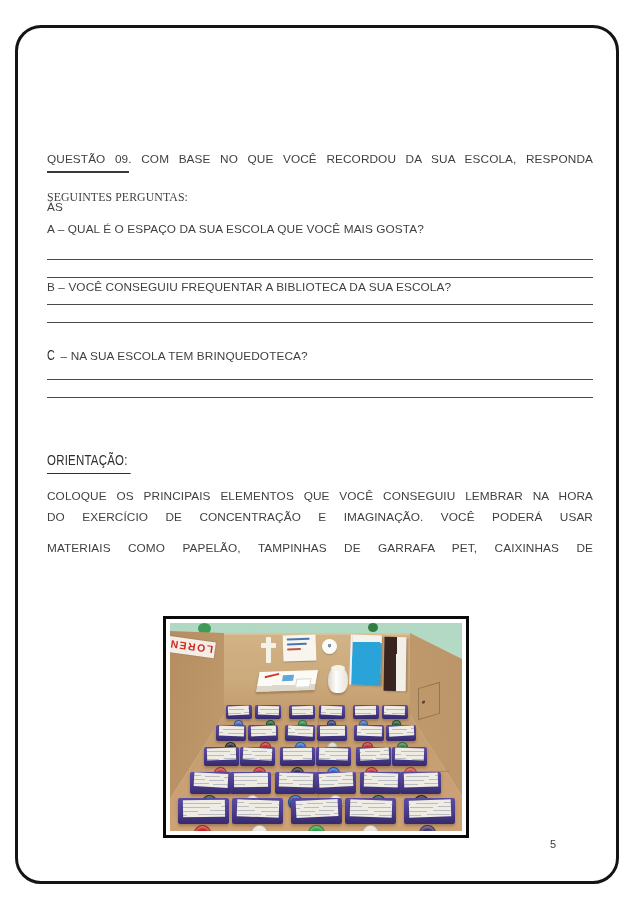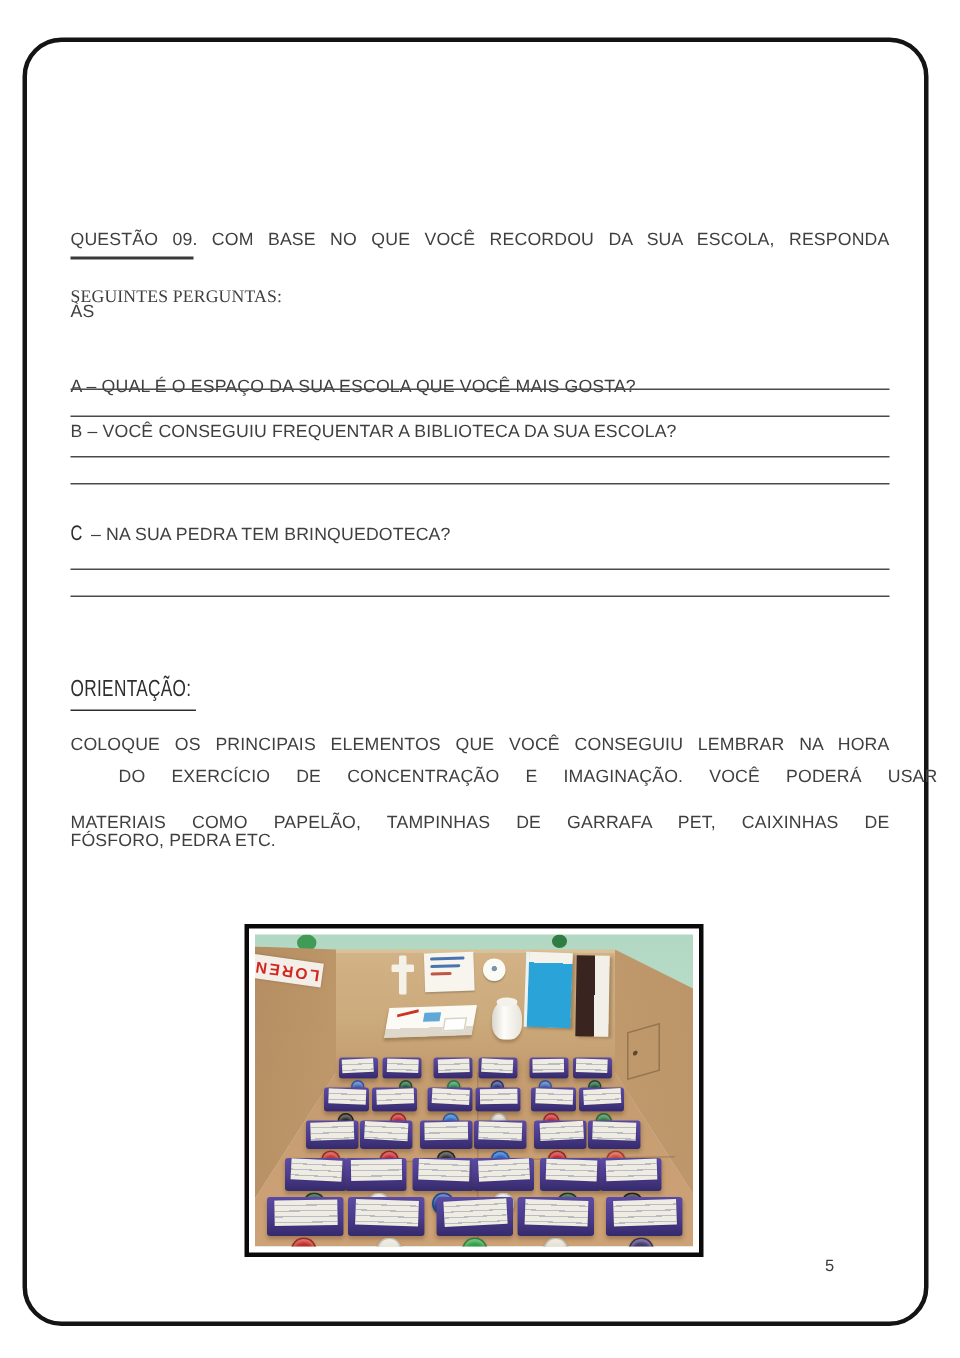--- a/index.html
+++ b/index.html
@@ -107,43 +107,42 @@
 
 <div class="page">
   <div class="frame"></div>
 
 
   <div class="abs txt jl w" style="left:47px; top:149px;">QUESTÃO 09. COM BASE NO QUE VOCÊ RECORDOU DA SUA ESCOLA, RESPONDA</div>
   <div class="abs ul-bar" style="left:47px; top:171px; width:82px;"></div>
   <div class="abs txt w" style="left:47px; top:177px;margin-top:20px;">ÀS</div>
   <div class="abs txt w" style="left:47px; top:187px;font-family:Liberation Serif, serif;">SEGUINTES PERGUNTAS:</div>
 
-  <div class="abs txt w" style="left:47px; top:219px;margin-top:28px;">A – QUAL É O ESPAÇO DA SUA ESCOLA QUE VOCÊ MAIS GOSTA?</div>
+  <div class="abs txt w" style="left:47px; top:219px;">A – QUAL É O ESPAÇO DA SUA ESCOLA QUE VOCÊ MAIS GOSTA?</div>
   <div class="abs ansline" style="top:259px;"></div>
   <div class="abs ansline" style="top:277px;"></div>
 
   <div class="abs txt w" style="left:47px; top:277px;">B – VOCÊ CONSEGUIU FREQUENTAR A BIBLIOTECA DA SUA ESCOLA?</div>
   <div class="abs ansline" style="top:304px;"></div>
   <div class="abs ansline" style="top:322px;"></div>
 
   <div class="abs txt w" style="left:47px; top:345px;">
     <span class="condC">C</span>
-    <span>– NA SUA PEDRA TEM BRINQUEDOTECA?</span>
+    <span>– NA SUA ESCOLA TEM BRINQUEDOTECA?</span>
   </div>
   <div class="abs ansline" style="top:379px;"></div>
   <div class="abs ansline" style="top:397px;"></div>
 
   <div class="abs q2line w" style="left:47px; top:449px;">
     <span class="cond u">ORIENTAÇÃO:</span>
   </div>
 
   <div class="abs txt jl w" style="left:47px; top:486px; line-height:21.4px;">COLOQUE OS PRINCIPAIS ELEMENTOS QUE VOCÊ CONSEGUIU LEMBRAR NA HORA</div>
-  <div class="abs txt jl w" style="left:47px; top:507px; line-height:21.4px;margin-left:32px;">DO EXERCÍCIO DE CONCENTRAÇÃO E IMAGINAÇÃO. VOCÊ PODERÁ USAR</div>
+  <div class="abs txt jl w" style="left:47px; top:507px; line-height:21.4px;">DO EXERCÍCIO DE CONCENTRAÇÃO E IMAGINAÇÃO. VOCÊ PODERÁ USAR</div>
   <div class="abs txt jl w" style="left:47px; top:538px; line-height:21.4px;">MATERIAIS COMO PAPELÃO, TAMPINHAS DE GARRAFA PET, CAIXINHAS DE</div>
-  <div class="abs txt w" style="left:47px; top:550px; line-height:21.4px;">FÓSFORO, PEDRA ETC.</div>
 
 
   <div class="abs photo-frame">
     <div class="scene" id="scene">
       <div class="abs blob" style="left:28px; top:0px; width:13px; height:11px;"></div>
       <div class="abs blob" style="left:198px; top:0px; width:10px; height:9px; background:#2f7d42;"></div>
 
       <div class="abs wall-left"></div>
       <div class="abs wall-right"></div>
       <div class="abs wall-back"></div>

